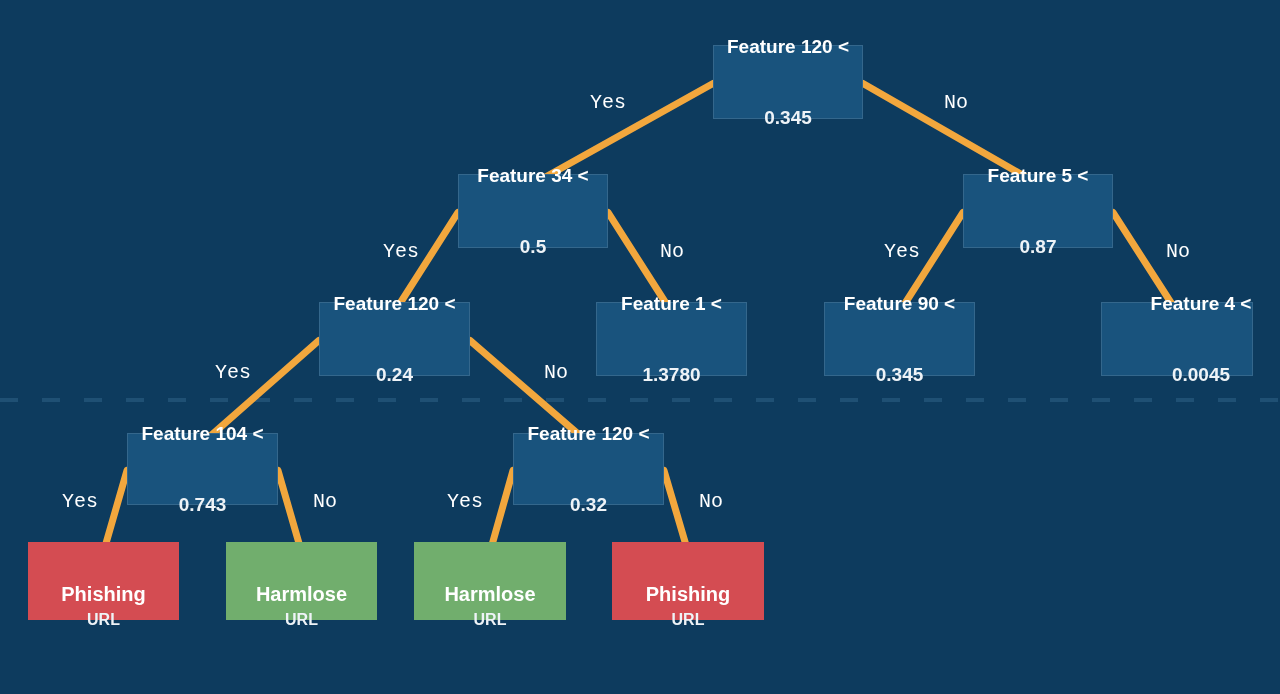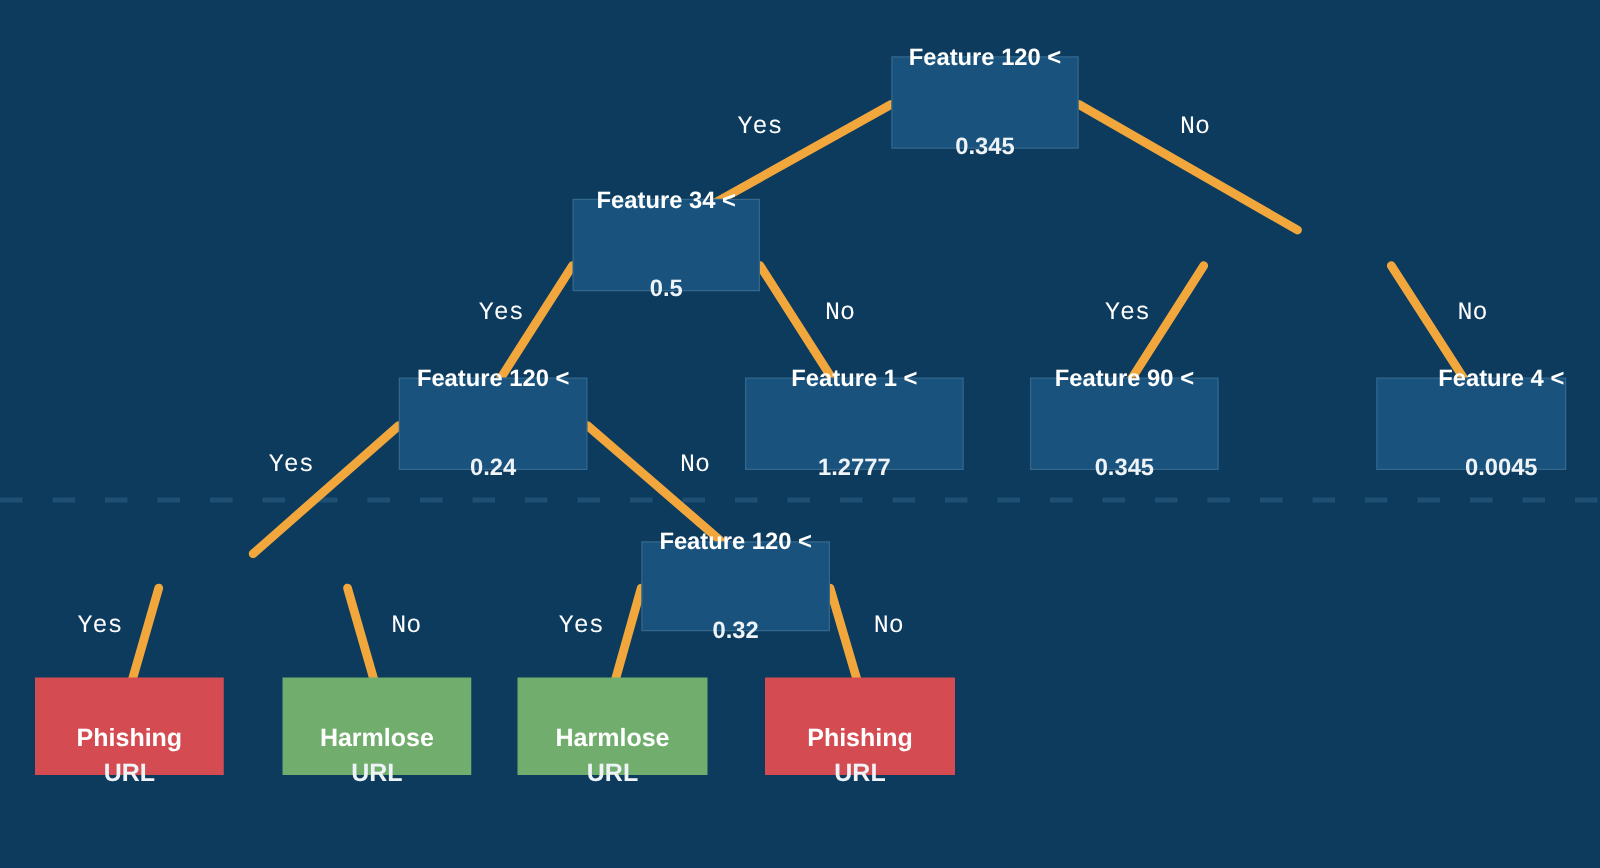--- a/index.html
+++ b/index.html
@@ -18,21 +18,21 @@
   .node.decision{
     background:var(--node,#19537d);
     border:1px solid rgba(255,255,255,0.12);
     gap:44px;
   }
   .node.phishing{background:var(--phishing,#d44c52);}
   .node.harmless{background:var(--harmless,#71ae6d);}
   .node .title{color:#ffffff;font-weight:700;font-size:19px;line-height:1.45;white-space:nowrap;}
   .node .value{color:#eef3f7;font-weight:700;font-size:19px;line-height:1.35;white-space:nowrap;}
   .node.phishing .title,.node.harmless .title{font-size:20px;margin-top:48px;}
-  .node.phishing .value,.node.harmless .value{font-size:20px;}
+  .node.phishing .value,.node.harmless .value{font-size:16px;}
   .edge-label{
     position:absolute;transform:translate(-50%,-50%);
     color:#ffffff;font-size:20px;font-weight:400;white-space:nowrap;font-family:Liberation Mono, monospace;
   }
 </style>
 </head>
 <body>
 
 <div id="diagram">
     <svg width="1280" height="694" class="links">
@@ -47,39 +47,47 @@
       <line x1="470" y1="340.48" x2="588.5" y2="443" stroke="#f2a73d" stroke-width="7" stroke-linecap="round"></line>
       <line x1="127" y1="470.44" x2="103.5" y2="552" stroke="#f2a73d" stroke-width="7" stroke-linecap="round"></line>
       <line x1="278" y1="470.44" x2="301.5" y2="552" stroke="#f2a73d" stroke-width="7" stroke-linecap="round"></line>
       <line x1="513" y1="470.44" x2="490" y2="552" stroke="#f2a73d" stroke-width="7" stroke-linecap="round"></line>
       <line x1="664" y1="470.44" x2="688" y2="552" stroke="#f2a73d" stroke-width="7" stroke-linecap="round"></line>
     </svg>
     <div class="node decision" style="left: 713px; top: 45px; width: 150px; height: 74px;">
       <div class="title">Feature 120 &lt;</div>
       <div class="value">0.345</div>
     </div>
-    <div class="node decision" style="left: 458px; top: 159px; width: 150px; height: 74px;">
+    <div class="node decision" style="left: 458px; top: 174px; width: 150px; height: 74px;">
       <div class="title">Feature 34 &lt;</div>
       <div class="value">0.5</div>
+    </div>
+    <div class="node decision" style="left: 963px; top: 174px; width: 150px; height: 74px;">
+      <div class="title">Feature 5 &lt;</div>
+      <div class="value">0.87</div>
     </div>
     <div class="node decision" style="left: 319px; top: 302px; width: 151px; height: 74px;">
       <div class="title">Feature 120 &lt;</div>
       <div class="value">0.24</div>
     </div>
-    <div class="node decision" style="left: 596px; top: 302px; width: 175px; height: 74px;">
+    <div class="node decision" style="left: 596px; top: 302px; width: 151px; height: 74px;">
       <div class="title">Feature 1 &lt;</div>
-      <div class="value">1.2777</div>
+      <div class="value">1.3780</div>
     </div>
     <div class="node decision" style="left: 824px; top: 302px; width: 151px; height: 74px;">
       <div class="title">Feature 90 &lt;</div>
       <div class="value">0.345</div>
     </div>
     <div class="node decision" style="left: 1101px; top: 302px; width: 152px; height: 74px; padding-left: 48px;">
       <div class="title">Feature 4 &lt;</div>
       <div class="value">0.0045</div>
+    </div>
+    <div class="node decision" style="left: 127px; top: 433px; width: 151px; height: 72px;">
+      <div class="title">Feature 104 &lt;</div>
+      <div class="value">0.743</div>
     </div>
     <div class="node decision" style="left: 513px; top: 433px; width: 151px; height: 72px;">
       <div class="title">Feature 120 &lt;</div>
       <div class="value">0.32</div>
     </div>
     <div class="node phishing" style="left: 28px; top: 542px; width: 151px; height: 78px;">
       <div class="title">Phishing</div>
       <div class="value">URL</div>
     </div>
     <div class="node harmless" style="left: 226px; top: 542px; width: 151px; height: 78px;">

